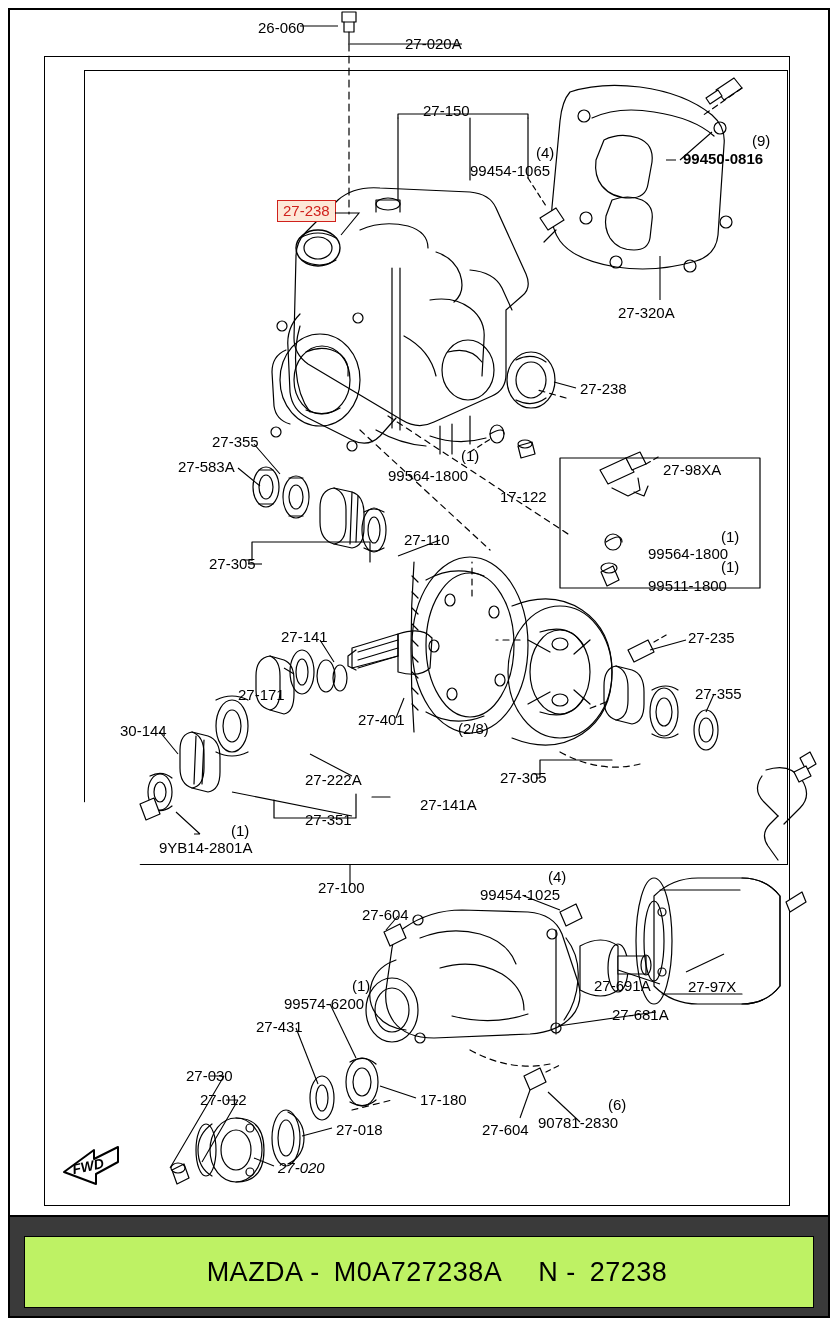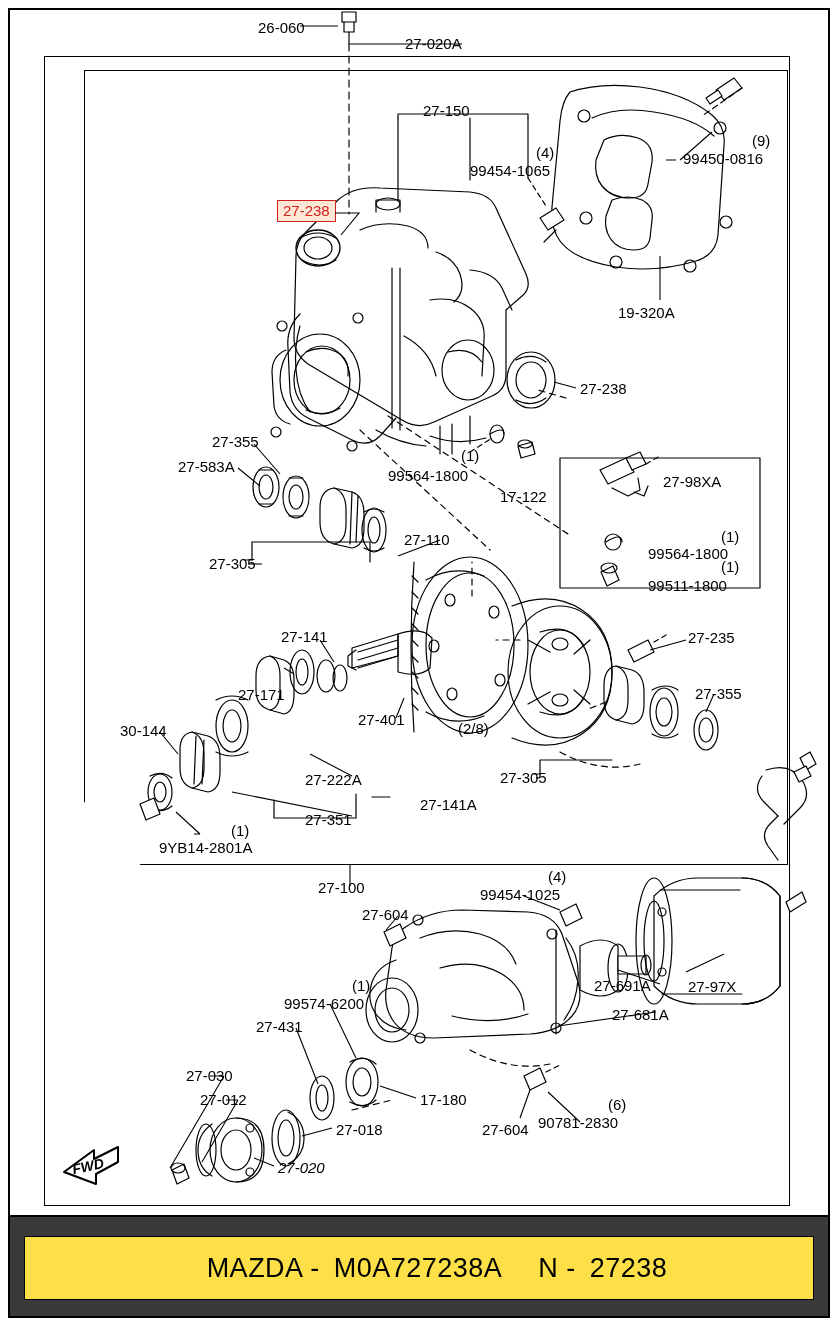--- a/index.html
+++ b/index.html
@@ -58,22 +58,22 @@
     height: 103px;
     background: #3a3a3a;
     border: 2px solid #000;
     box-sizing: border-box;
   }
   .footer-plate {
     position: absolute;
     left: 24px;
     top: 1236px;
     width: 790px;
-    height: 64px;
-    background: #fde047;
+    height: 72px;
+    background: #bef264;
     border: 1px solid #000;
     box-sizing: border-box;
     display: flex;
     align-items: center;
     justify-content: center;
     gap: 6px;
     font-size: 27px;
     letter-spacing: 0.5px;
     color: #000;
     padding-left: 36px;
@@ -379,29 +379,29 @@
   </svg>
 
   <div class="highlight" style="left:277px; top:200px;">27-238</div>
 
   <div class="lbl" style="left:258px; top:20px;">26-060</div>
   <div class="lbl" style="left:405px; top:36px;">27-020A</div>
   <div class="lbl" style="left:423px; top:103px;">27-150</div>
   <div class="lbl" style="left:536px; top:145px;">(4)</div>
   <div class="lbl" style="left:470px; top:163px;">99454-1065</div>
   <div class="lbl" style="left:752px; top:133px;">(9)</div>
-  <div class="lbl" style="left:683px; top:151px;">99450-0816</div>
-  <div class="lbl" style="left:618px; top:305px;">19-320A</div>
+  <div class="lbl" style="left:683px; top:151px;font-weight:bold;">99450-0816</div>
+  <div class="lbl" style="left:618px; top:305px;">27-320A</div>
   <div class="lbl" style="left:580px; top:381px;">27-238</div>
   <div class="lbl" style="left:212px; top:434px;">27-355</div>
   <div class="lbl" style="left:178px; top:459px;">27-583A</div>
   <div class="lbl" style="left:461px; top:448px;">(1)</div>
   <div class="lbl" style="left:388px; top:468px;">99564-1800</div>
   <div class="lbl" style="left:500px; top:489px;">17-122</div>
-  <div class="lbl" style="left:663px; top:462px;margin-top:12px;">27-98XA</div>
+  <div class="lbl" style="left:663px; top:462px;">27-98XA</div>
   <div class="lbl" style="left:721px; top:529px;">(1)</div>
   <div class="lbl" style="left:648px; top:546px;">99564-1800</div>
   <div class="lbl" style="left:721px; top:559px;">(1)</div>
   <div class="lbl" style="left:648px; top:578px;">99511-1800</div>
   <div class="lbl" style="left:209px; top:556px;">27-305</div>
   <div class="lbl" style="left:404px; top:532px;">27-110</div>
   <div class="lbl" style="left:281px; top:629px;">27-141</div>
   <div class="lbl" style="left:238px; top:687px;">27-171</div>
   <div class="lbl" style="left:688px; top:630px;">27-235</div>
   <div class="lbl" style="left:695px; top:686px;">27-355</div>

